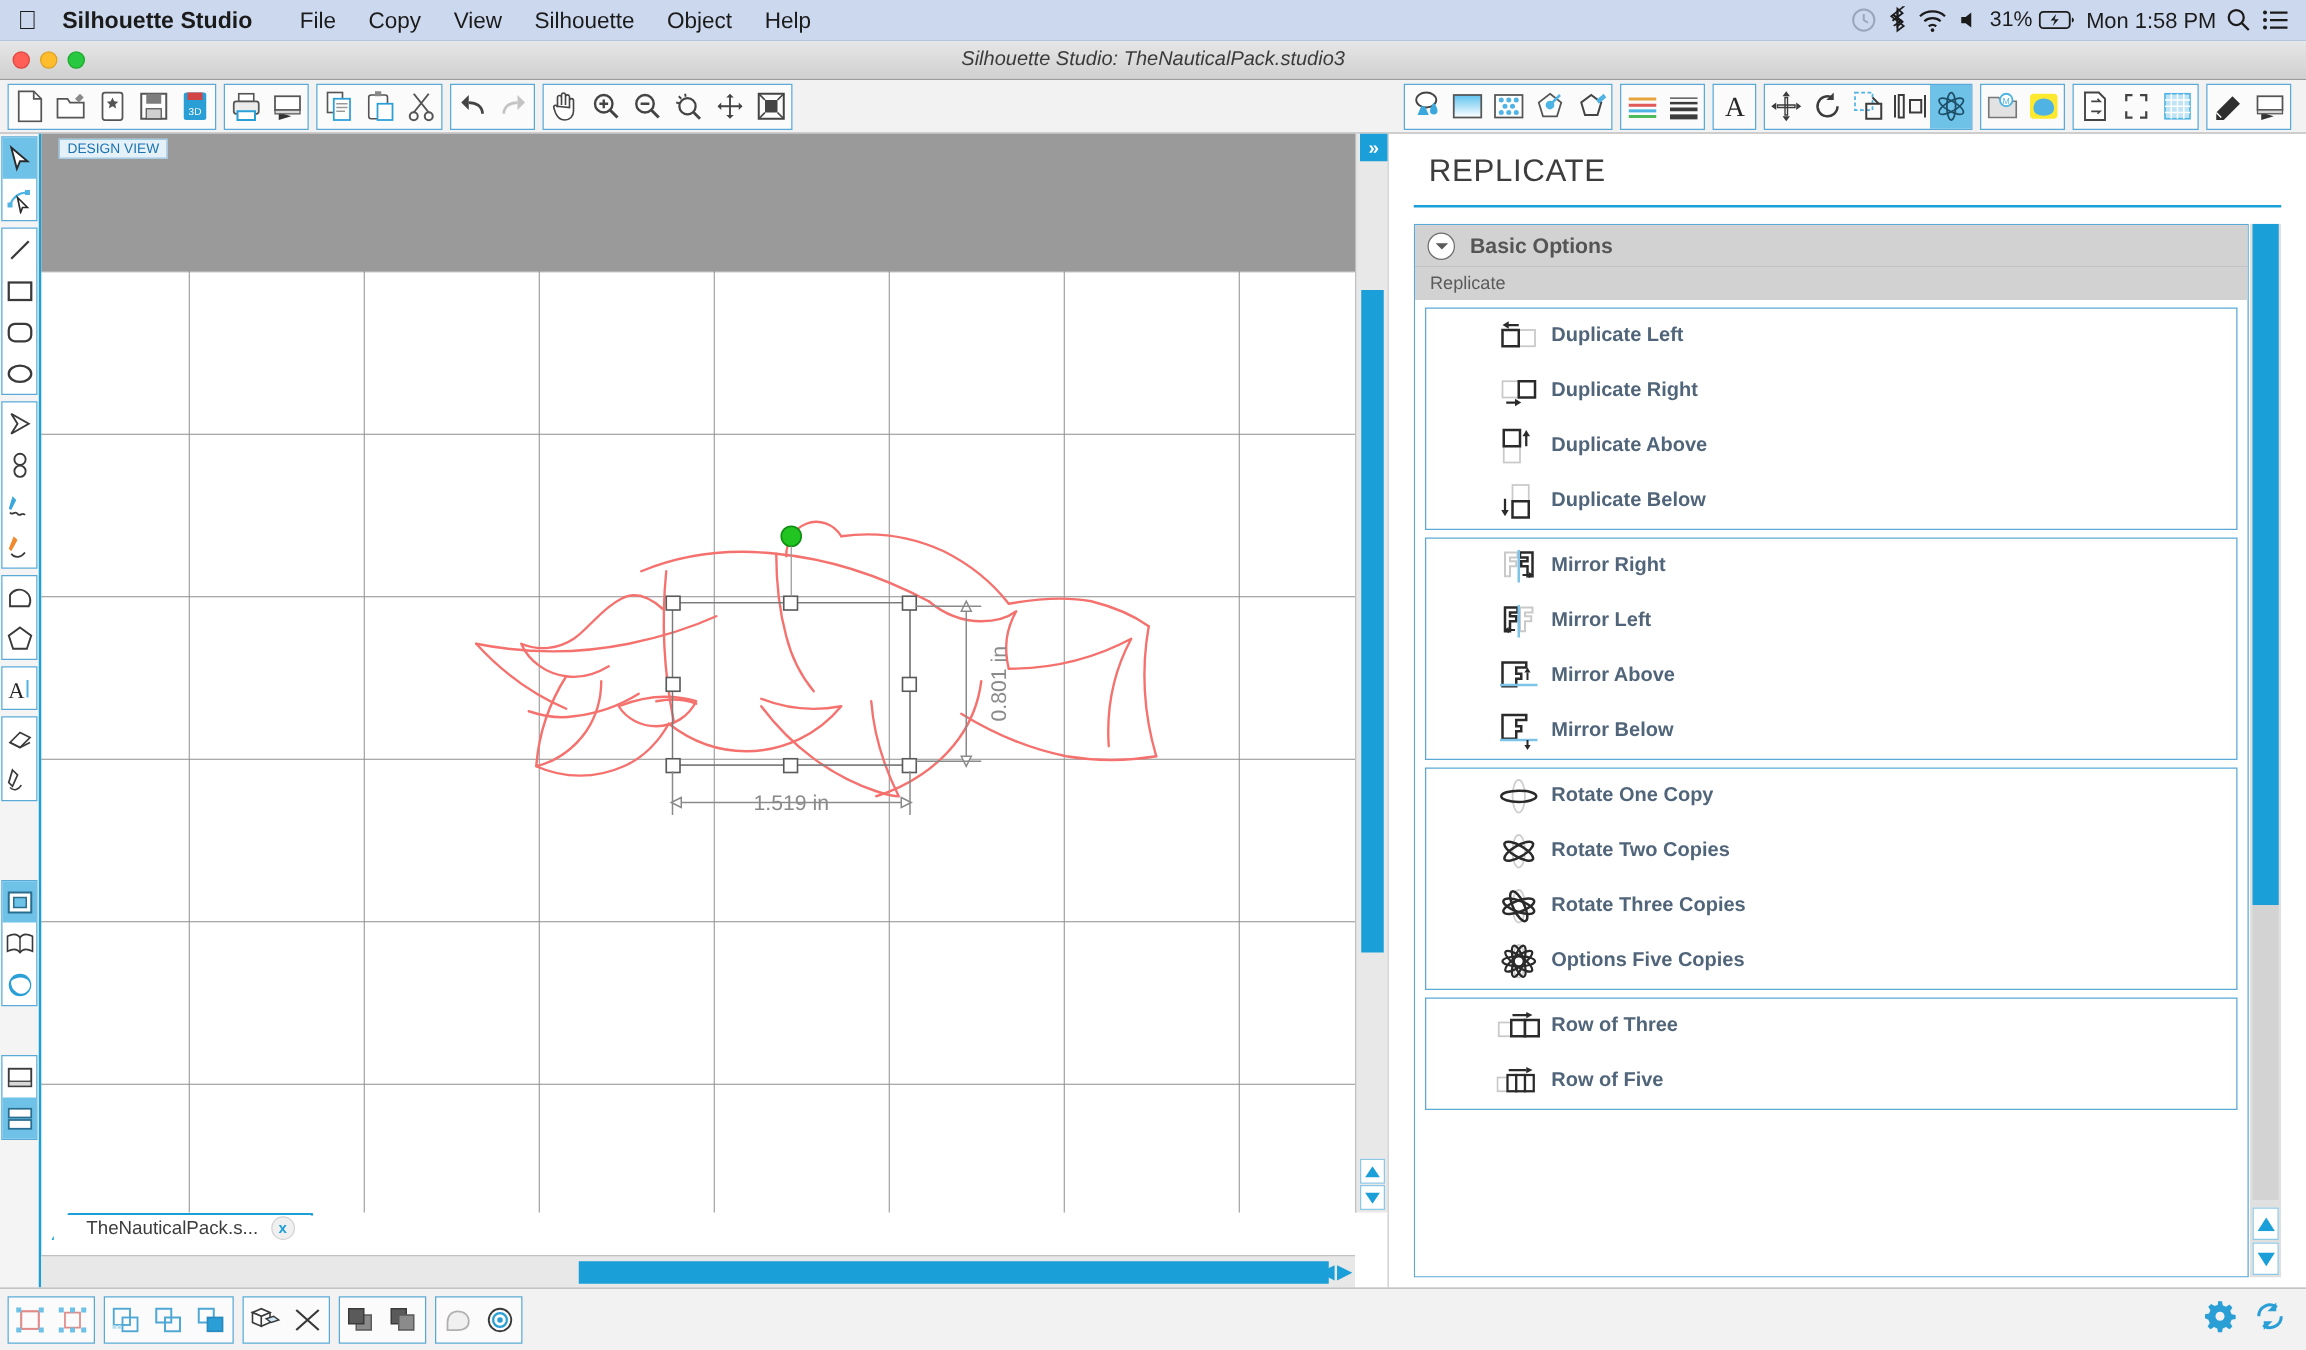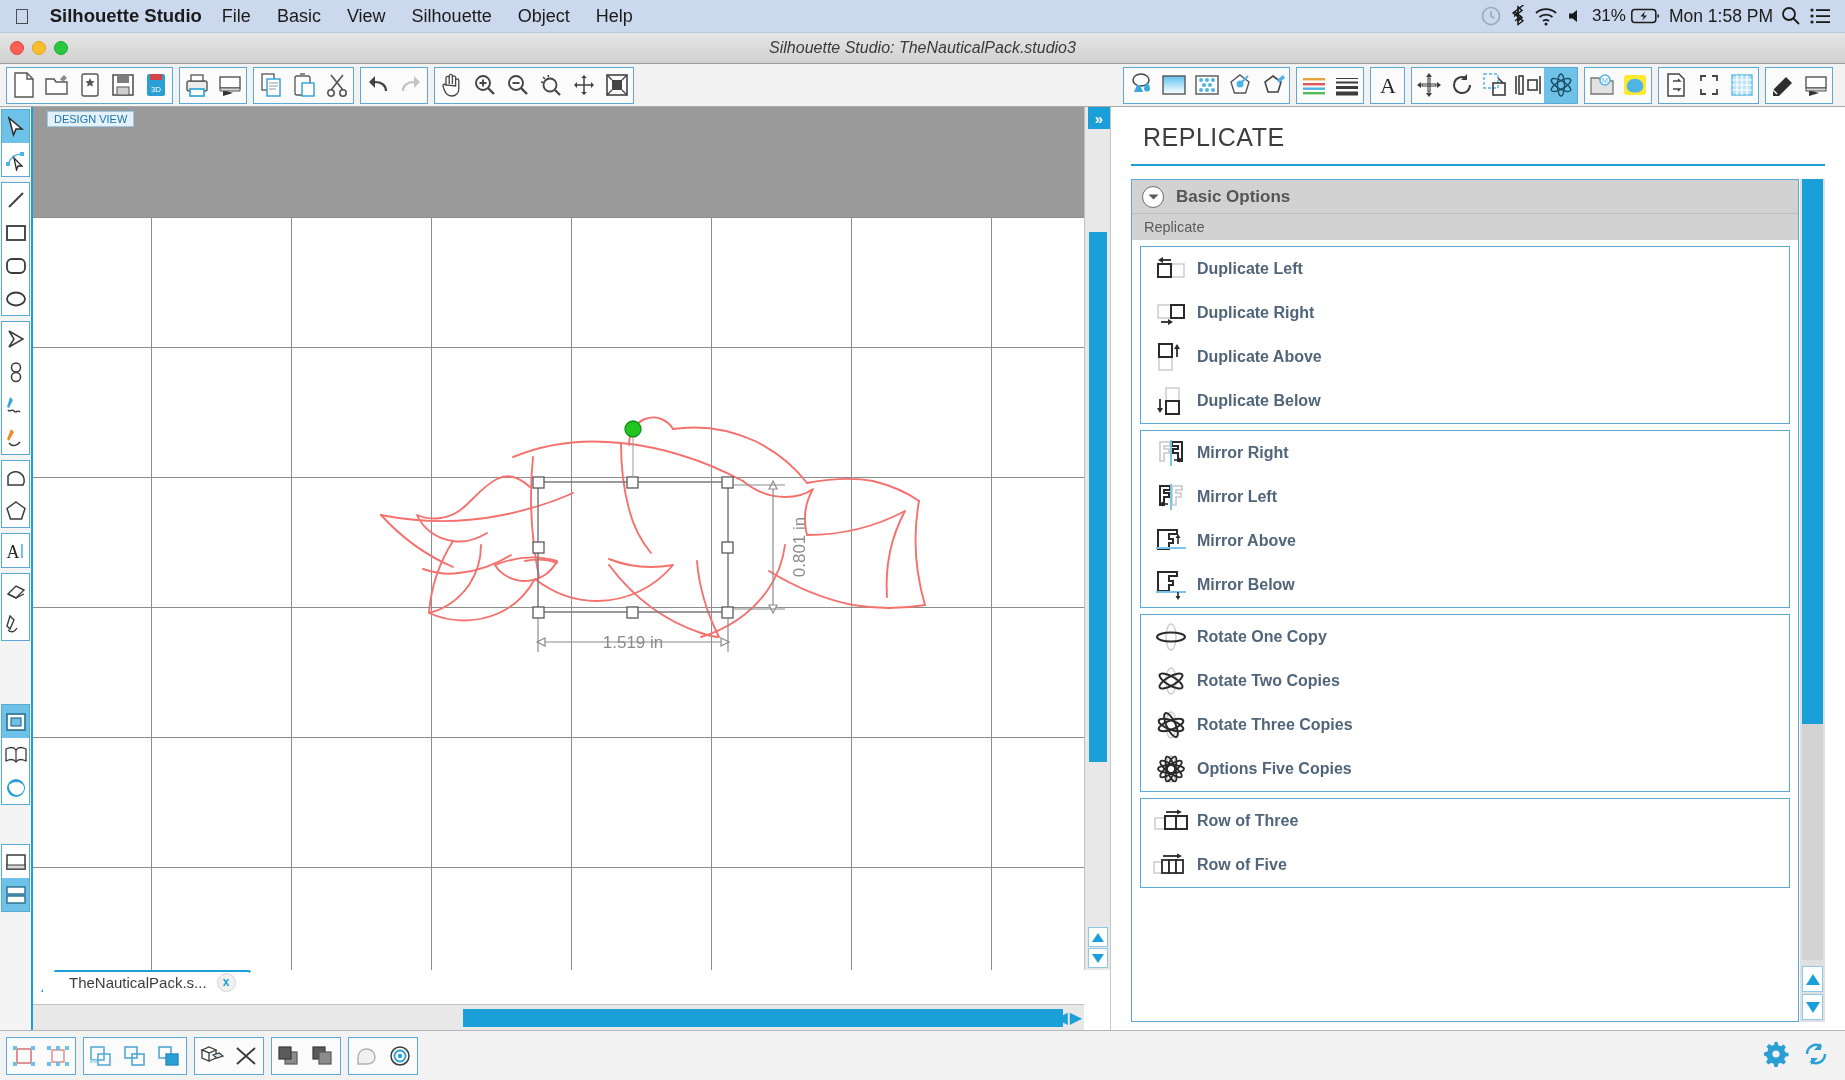--- a/index.html
+++ b/index.html
@@ -15,21 +15,21 @@
   #menubar {
     height: 33px; width: 100%;
     background: #ccd8ee;
     display: flex; align-items: center;
     padding: 0 14px;
     font-size: 18px;
     color: #1b1b1b;
     border-bottom: 1px solid #b7c4dd;
   }
   .apple-logo { font-size: 21px; margin-right: 20px; line-height: 1; }
-  .mb-app { font-weight: bold; font-size: 18.5px; margin-right: 20px; }
+  .mb-app { font-weight: bold; font-size: 18.5px; margin-right: 38px; }
   .mb-item { margin-right: 26px; font-size: 18px; }
   #menubar-right { margin-left: auto; display: flex; align-items: center; gap: 8px; }
   .mb-status { display: flex; align-items: center; }
   .mb-clock { font-size: 17.5px; }
   .mb-batt { font-size: 17px; display:flex; align-items:center; gap:5px;}
 
   
   #titlebar {
     height: 31px; width: 100%;
     background: linear-gradient(#e6e6e6, #d0d0d0);
@@ -205,21 +205,21 @@
     border: 1.5px solid #6e6e6e; margin-right: 12px;
     display: flex; align-items: center; justify-content: center;
     background: #fff;
   }
   .sub-label {
     background: #d2d2d2; height: 26px;
     display: flex; align-items: center; padding-left: 12px;
     font-size: 14.5px; color: #5a5a5a;
   }
   .opt-group {
-    border: 1px solid #5aa9d6; margin: 6px 8px 0 8px; background: #fff;
+    border: 1px solid #5aa9d6; margin: 6px 8px 0 8px; background: #fff; padding-left: 44px;
   }
   .opt-row {
     height: 44px; display: flex; align-items: center;
     padding-left: 12px; cursor: pointer;
   }
   .opt-icon {
     width: 36px; height: 34px; margin-right: 8px;
     display: flex; align-items: center; justify-content: center;
     flex-shrink: 0;
   }
@@ -263,21 +263,21 @@
   }
   #bb-right { margin-left: auto; display: flex; gap: 14px; padding-right: 10px; }
 </style>
 </head>
 <body>
 
 <div id="menubar">
   <span class="apple-logo"></span>
   <span class="mb-app">Silhouette Studio</span>
   <span class="mb-item">File</span>
-  <span class="mb-item">Basic</span>
+  <span class="mb-item">Copy</span>
   <span class="mb-item">View</span>
   <span class="mb-item">Silhouette</span>
   <span class="mb-item">Object</span>
   <span class="mb-item">Help</span>
 
   <div id="menubar-right">
     <span class="mb-status">
       <svg width="22" height="22" viewBox="0 0 22 22">
           <circle cx="11" cy="11" r="8.5" fill="none" stroke="#9aa6bd" stroke-width="1.6"></circle>
           <path d="M11 6.2V11l3.4 2.2" fill="none" stroke="#9aa6bd" stroke-width="1.6"></path>

